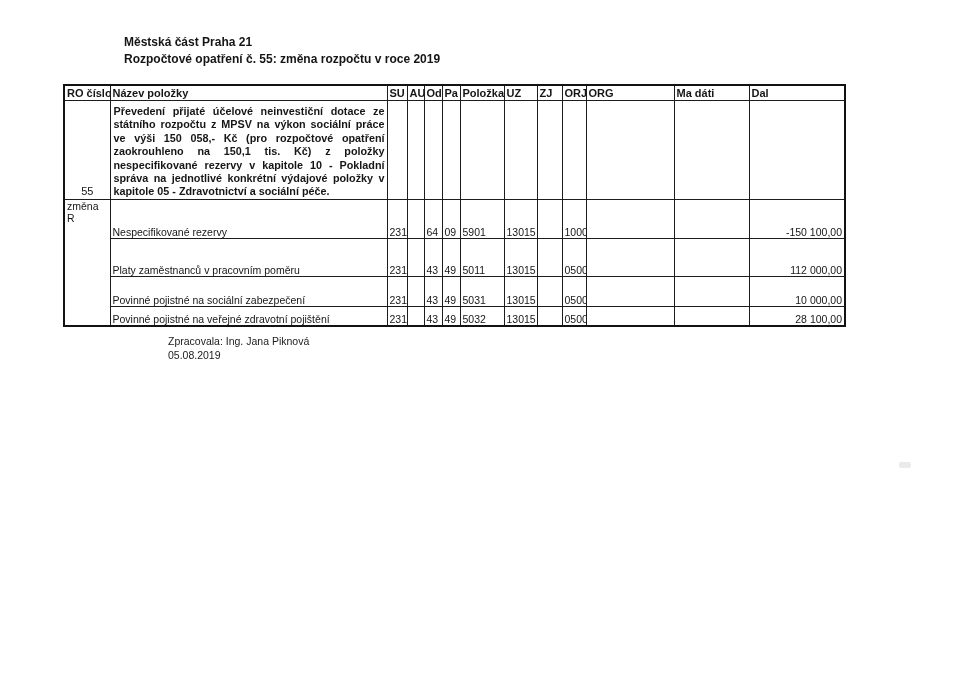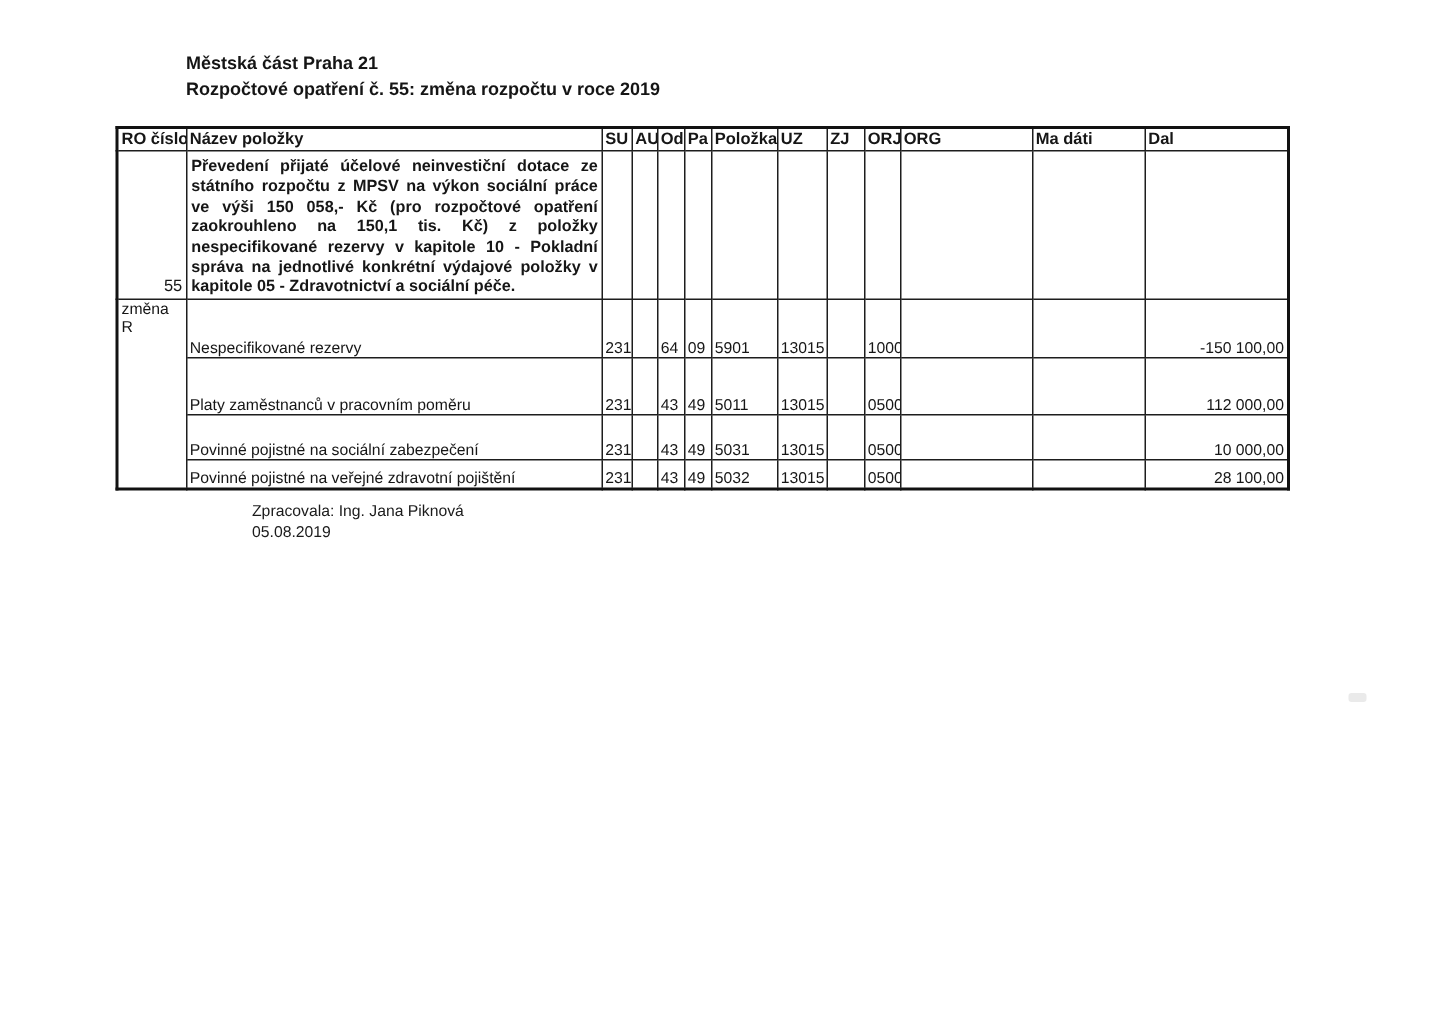--- a/index.html
+++ b/index.html
@@ -10,21 +10,21 @@
     font-family: "Liberation Sans", sans-serif;
     color: #1a1a1a;
     overflow: hidden;
   }
   .page { position: relative; width: 960px; height: 676px; background: #ffffff; }
 
   .doc-title { position: absolute; left: 124px; top: 34px; }
   .doc-title .line { font-weight: bold; font-size: 12px; line-height: 17px; color: #151515; }
 
   table.budget {
-    position: absolute; left: 77px; top: 84px;
+    position: absolute; left: 63px; top: 84px;
     width: 781px;
     border-collapse: collapse;
     table-layout: fixed;
     font-size: 10.5px;
     color: #161616;
   }
   table.budget, table.budget td, table.budget th {
     border: 1px solid #1d1d1d;
   }
   table.budget { border: 2px solid #121212; }
@@ -48,21 +48,21 @@
   col.w-polozka { width: 44px; }
   col.w-uz { width: 33px; }
   col.w-zj { width: 25px; }
   col.w-orj { width: 24px; }
   col.w-org { width: 88px; }
   col.w-madati { width: 75px; }
   col.w-dal { width: 96px; }
 
   tr.block1 { height: 91px; }
   tr.block1 td.ro-cell {
-    vertical-align: bottom; text-align: right;
+    vertical-align: bottom; text-align: center;
     font-size: 11px; padding: 0 2px 2px 2px;
   }
   tr.block1 td.desc-cell {
     vertical-align: top;
     font-weight: bold;
     font-size: 10.8px; line-height: 13.4px;
     text-align: justify;
     padding: 4px 2px 0 3px;
   }
 

